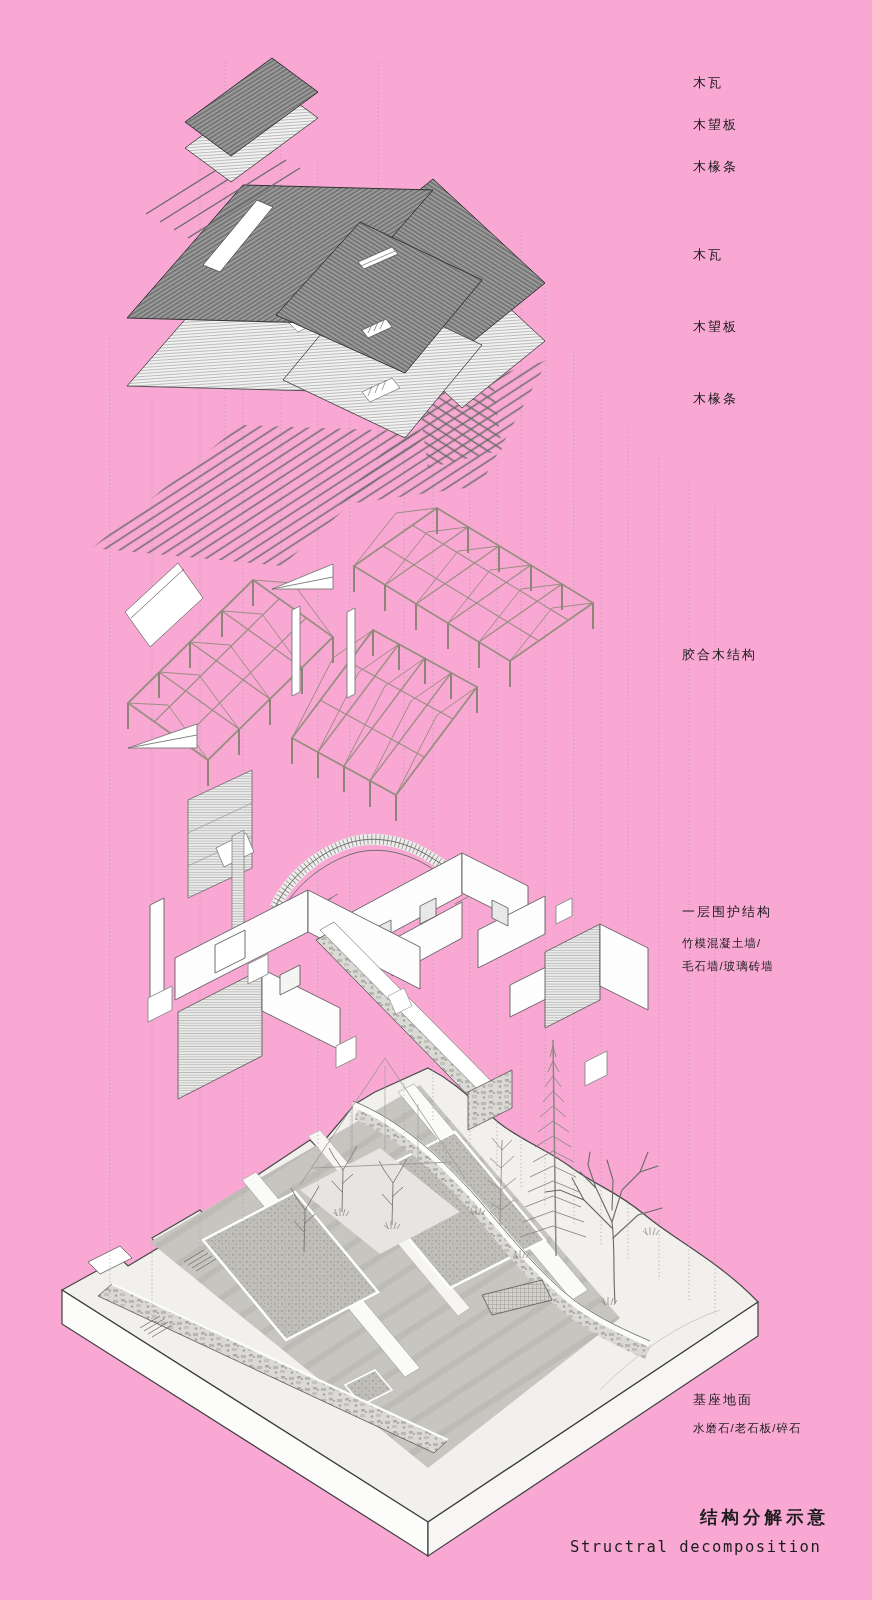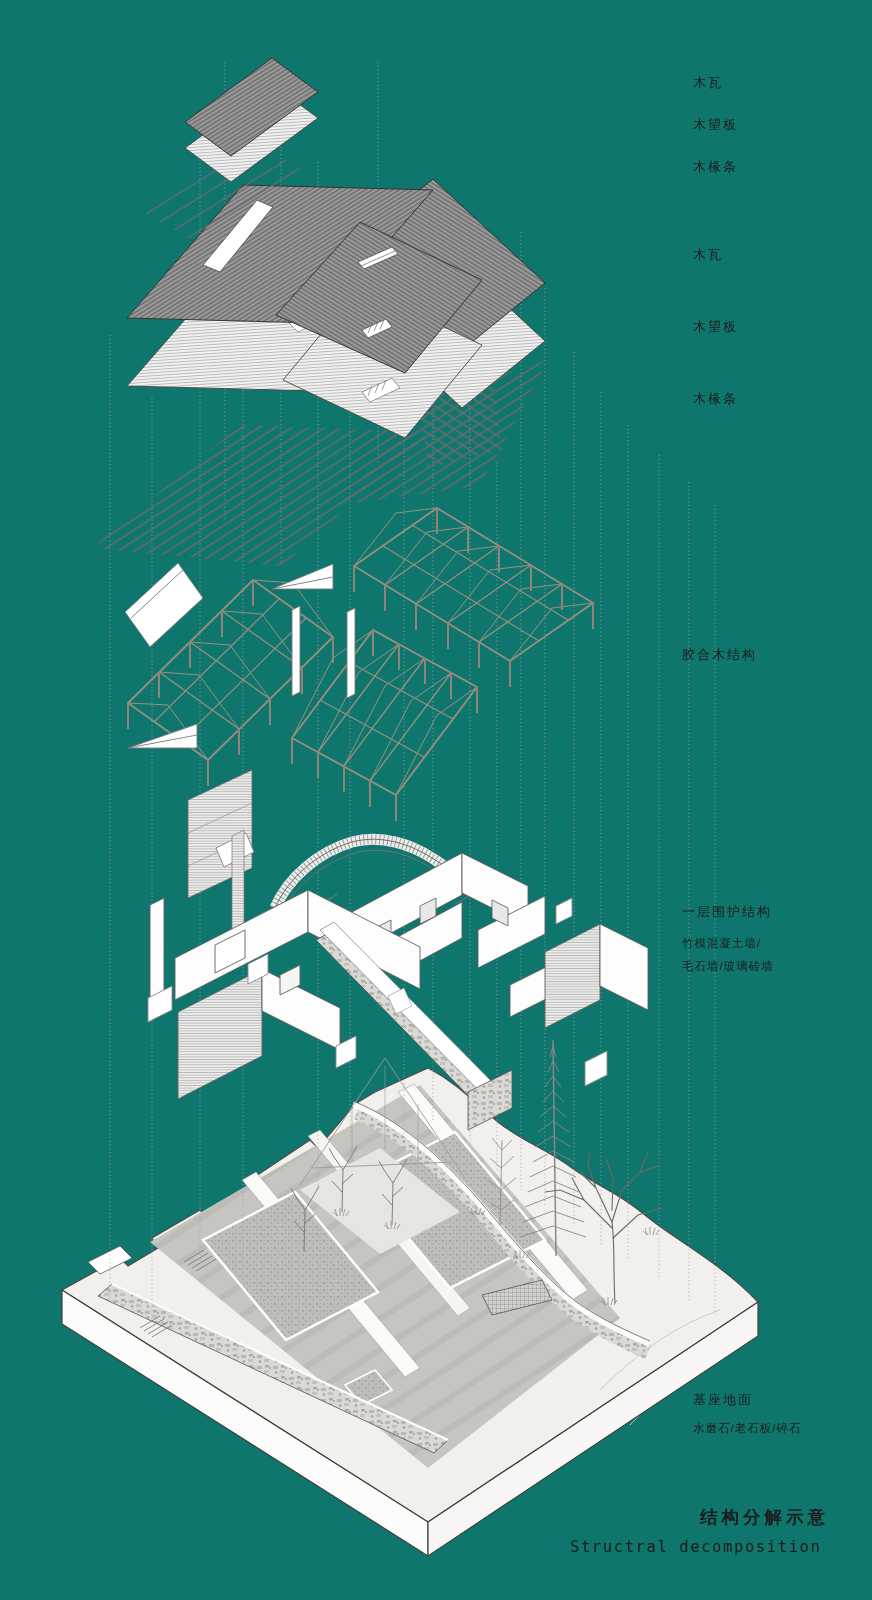--- a/index.html
+++ b/index.html
@@ -1,16 +1,16 @@
 <!DOCTYPE html>
 <html><head>
 <meta charset="utf-8">
 <style>
   html,body{margin:0;padding:0;background:#ffffff;}
-  .canvas{position:relative;width:872px;height:1600px;background:#0f766e;overflow:hidden;
+  .canvas{position:relative;width:872px;height:1600px;background:#f9a8d4;overflow:hidden;
           font-family:"Liberation Sans","DejaVu Sans",sans-serif;}
   svg{position:absolute;left:0;top:0;}
   text{fill:#1c1c1c;}
   .callout{font-size:13px;letter-spacing:2px;}
   .callout-sub{font-size:11.5px;letter-spacing:1px;}
   .title-zh{font-size:17.5px;font-weight:bold;letter-spacing:4px;}
   .title-en{font-family:"DejaVu Sans Mono","Liberation Mono",monospace;font-size:15.5px;letter-spacing:1.6px;}
 </style>
 </head>
 <body>

